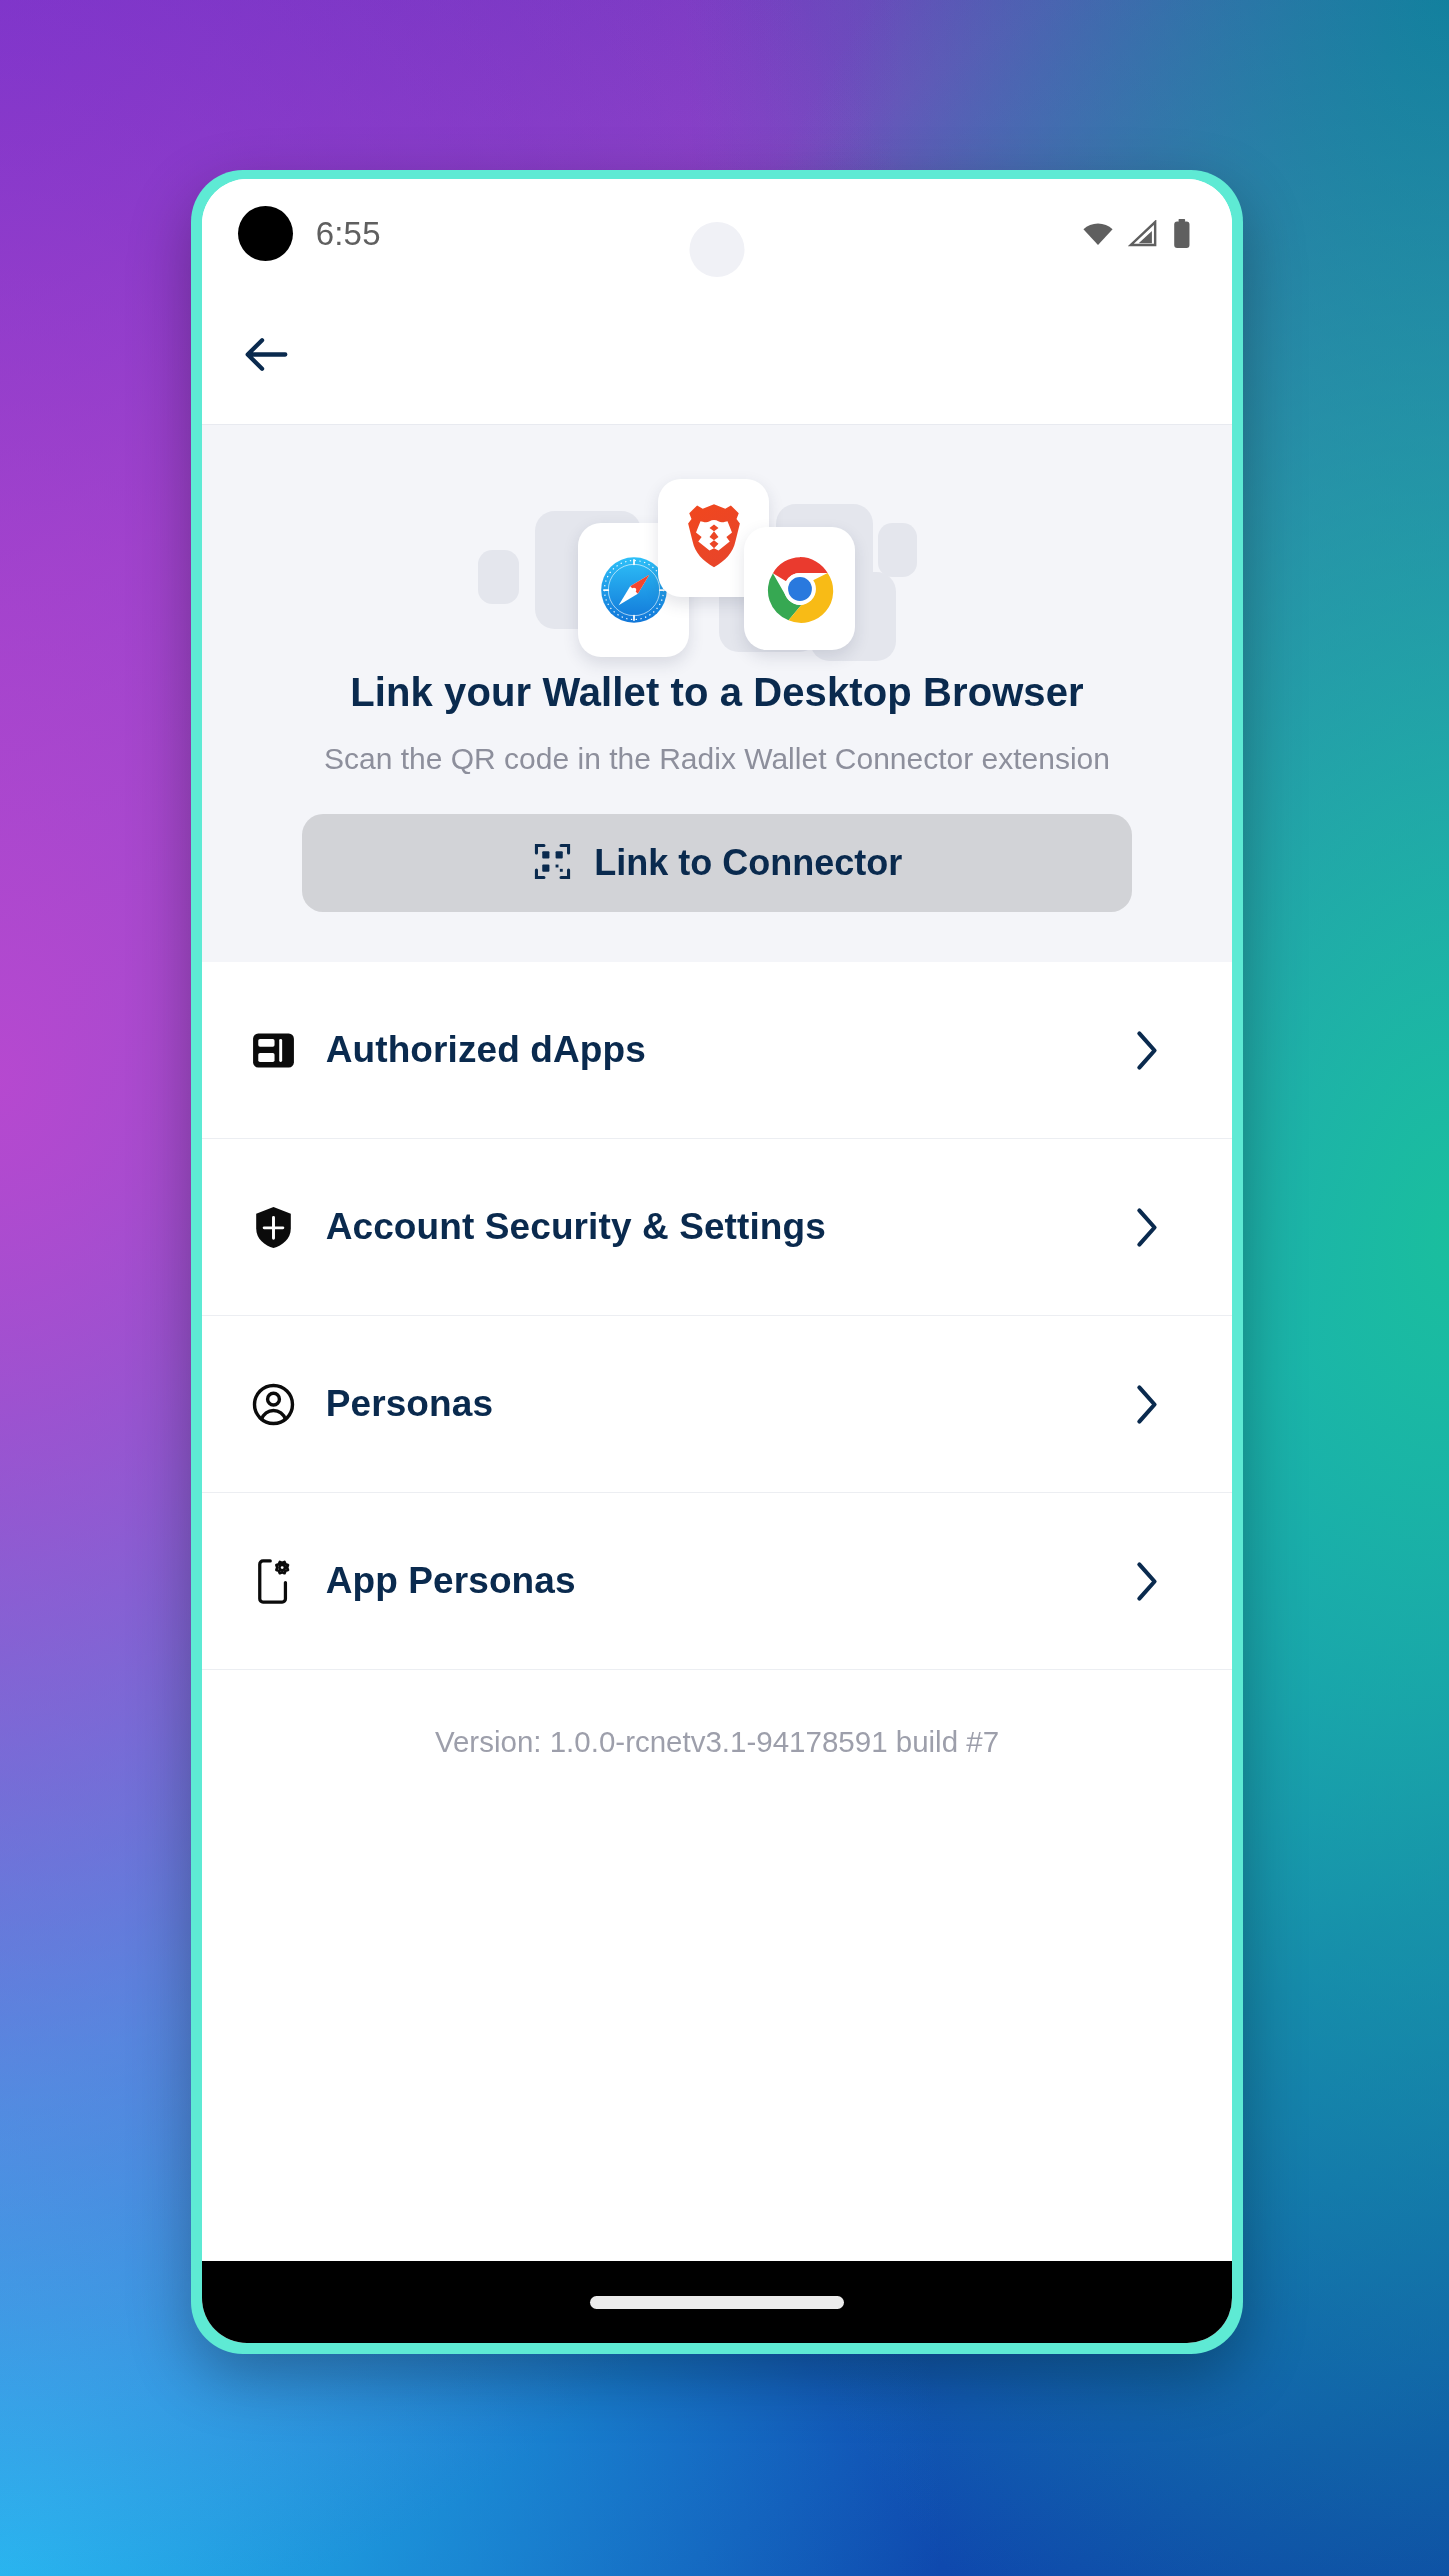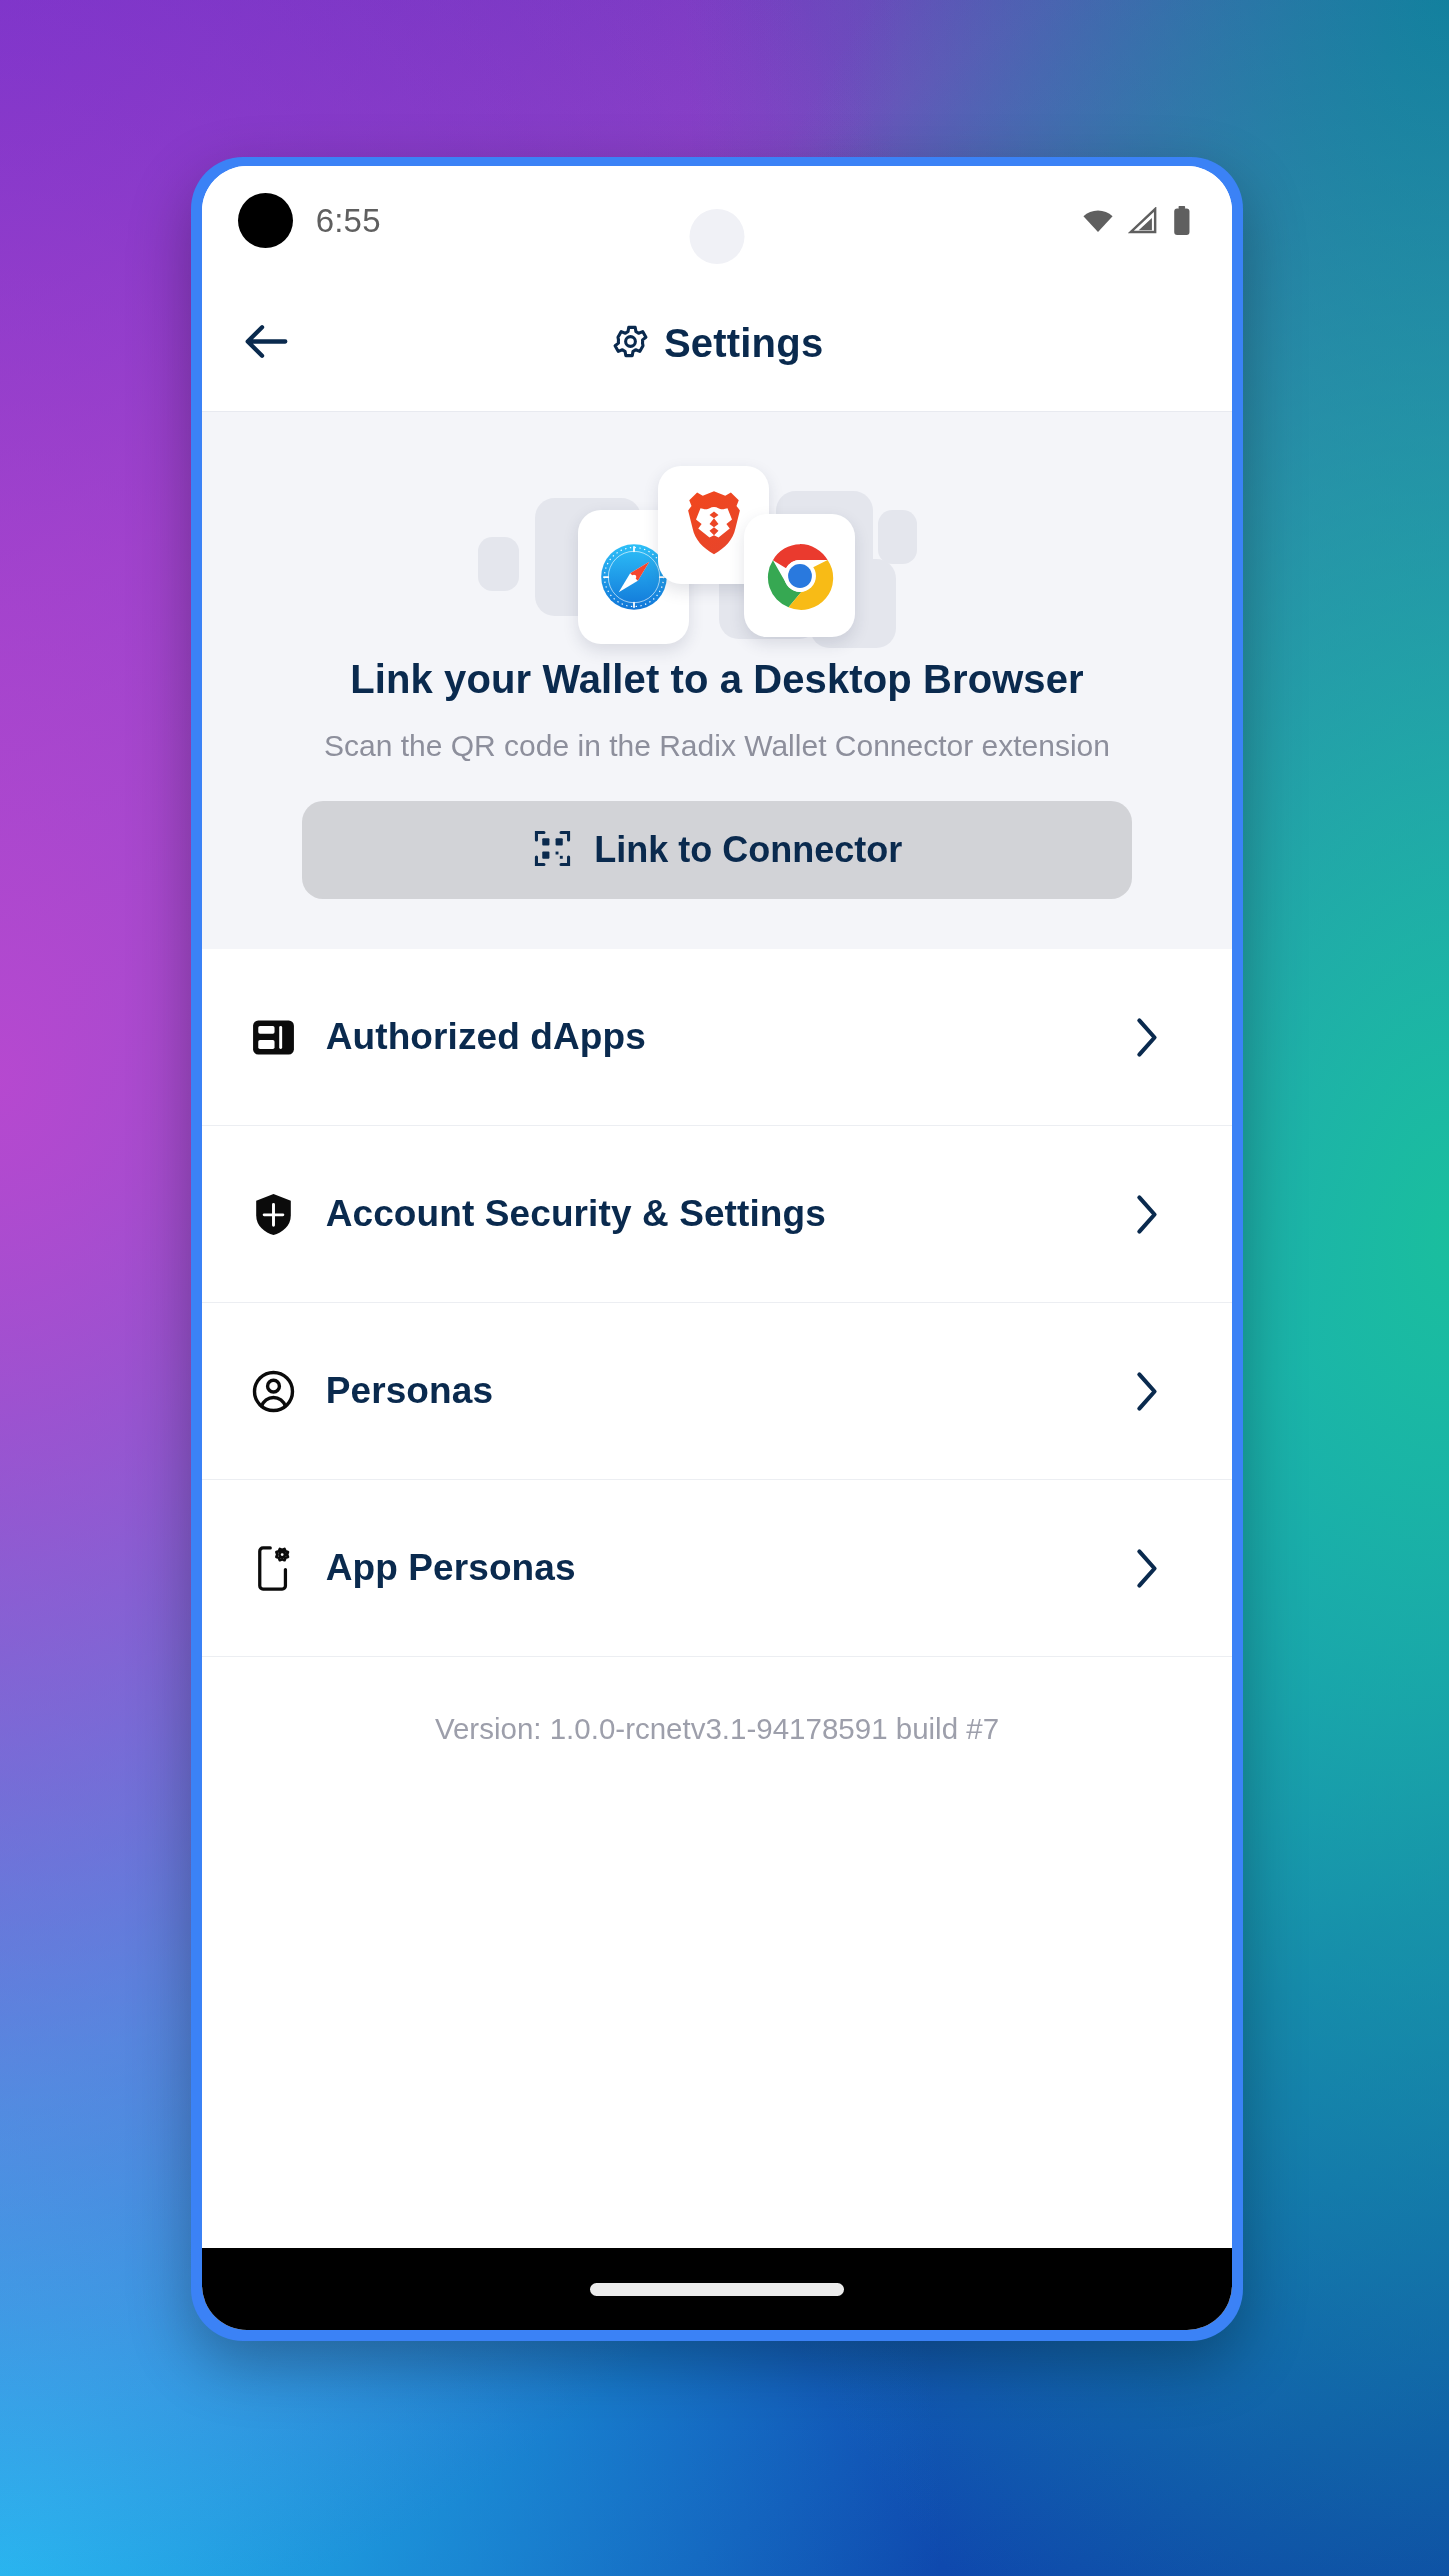--- a/index.html
+++ b/index.html
@@ -17,24 +17,24 @@
       radial-gradient(130% 110% at 0% 100%, rgba(35,185,240,1) 0%, rgba(35,185,240,0) 50%),
       radial-gradient(120% 120% at 100% 48%, rgba(26,190,158,1) 0%, rgba(26,190,158,0) 52%),
       radial-gradient(110% 90% at 100% 0%, rgba(16,110,158,1) 0%, rgba(16,110,158,0) 48%),
       linear-gradient(150deg, #6b36bc 0%, #8b45c6 18%, #4a63c9 42%, #1d8fd8 62%, #1258b8 80%, #0c3da6 100%);
   }
 
   
   .phone {
     position: absolute;
     left: 191px;
-    top: 157px;
+    top: 170px;
     width: 1052px;
     height: 2184px;
-    background: #3b82f6;
+    background: #5eead4;
     border-radius: 52px;
     padding: 9px 10.7px 10.7px 10.7px;
     box-shadow: 0 23px 63px rgba(0,0,0,0.30);
   }
   .phone-inner {
     width: 100%;
     height: 100%;
     background: #ffffff;
     border-radius: 45px;
     overflow: hidden;
@@ -266,29 +266,20 @@
       </div>
     </div>
 
     <div class="appbar">
       <div class="back-btn">
         <span>
           <svg width="47" height="39" viewBox="0 0 26 22">
               <path d="M10.5 3 2.4 11l8.1 8M2.6 11h21" fill="none" stroke="#0a2a4e" stroke-width="2.4" stroke-linecap="round" stroke-linejoin="round"></path>
             </svg>
         </span>
-      </div>
-      <div class="appbar-title">
-        <span>
-          <svg width="39" height="39" viewBox="0 0 24 24">
-            <path d="M19.4 13a7.6 7.6 0 0 0 0-2l2.1-1.6-2-3.5-2.5 1a7.6 7.6 0 0 0-1.7-1l-.4-2.6h-4l-.4 2.6c-.6.25-1.2.6-1.7 1l-2.5-1-2 3.5L4.6 11a7.6 7.6 0 0 0 0 2l-2.1 1.6 2 3.5 2.5-1c.5.4 1.1.75 1.7 1l.4 2.6h4l.4-2.6c.6-.25 1.2-.6 1.7-1l2.5 1 2-3.5L19.4 13z" fill="none" stroke="#0a2a4e" stroke-width="1.9" stroke-linejoin="round"></path>
-            <circle cx="12" cy="12" r="3" fill="none" stroke="#0a2a4e" stroke-width="1.9"></circle>
-          </svg>
-        </span>
-        <span class="tt">Settings</span>
       </div>
     </div>
 
     <div class="link-panel">
       <div class="browsers">
         <div class="ghost g1"></div>
         <div class="ghost g2"></div>
         <div class="ghost g3"></div>
         <div class="ghost g4"></div>
         <div class="ghost g5"></div>

